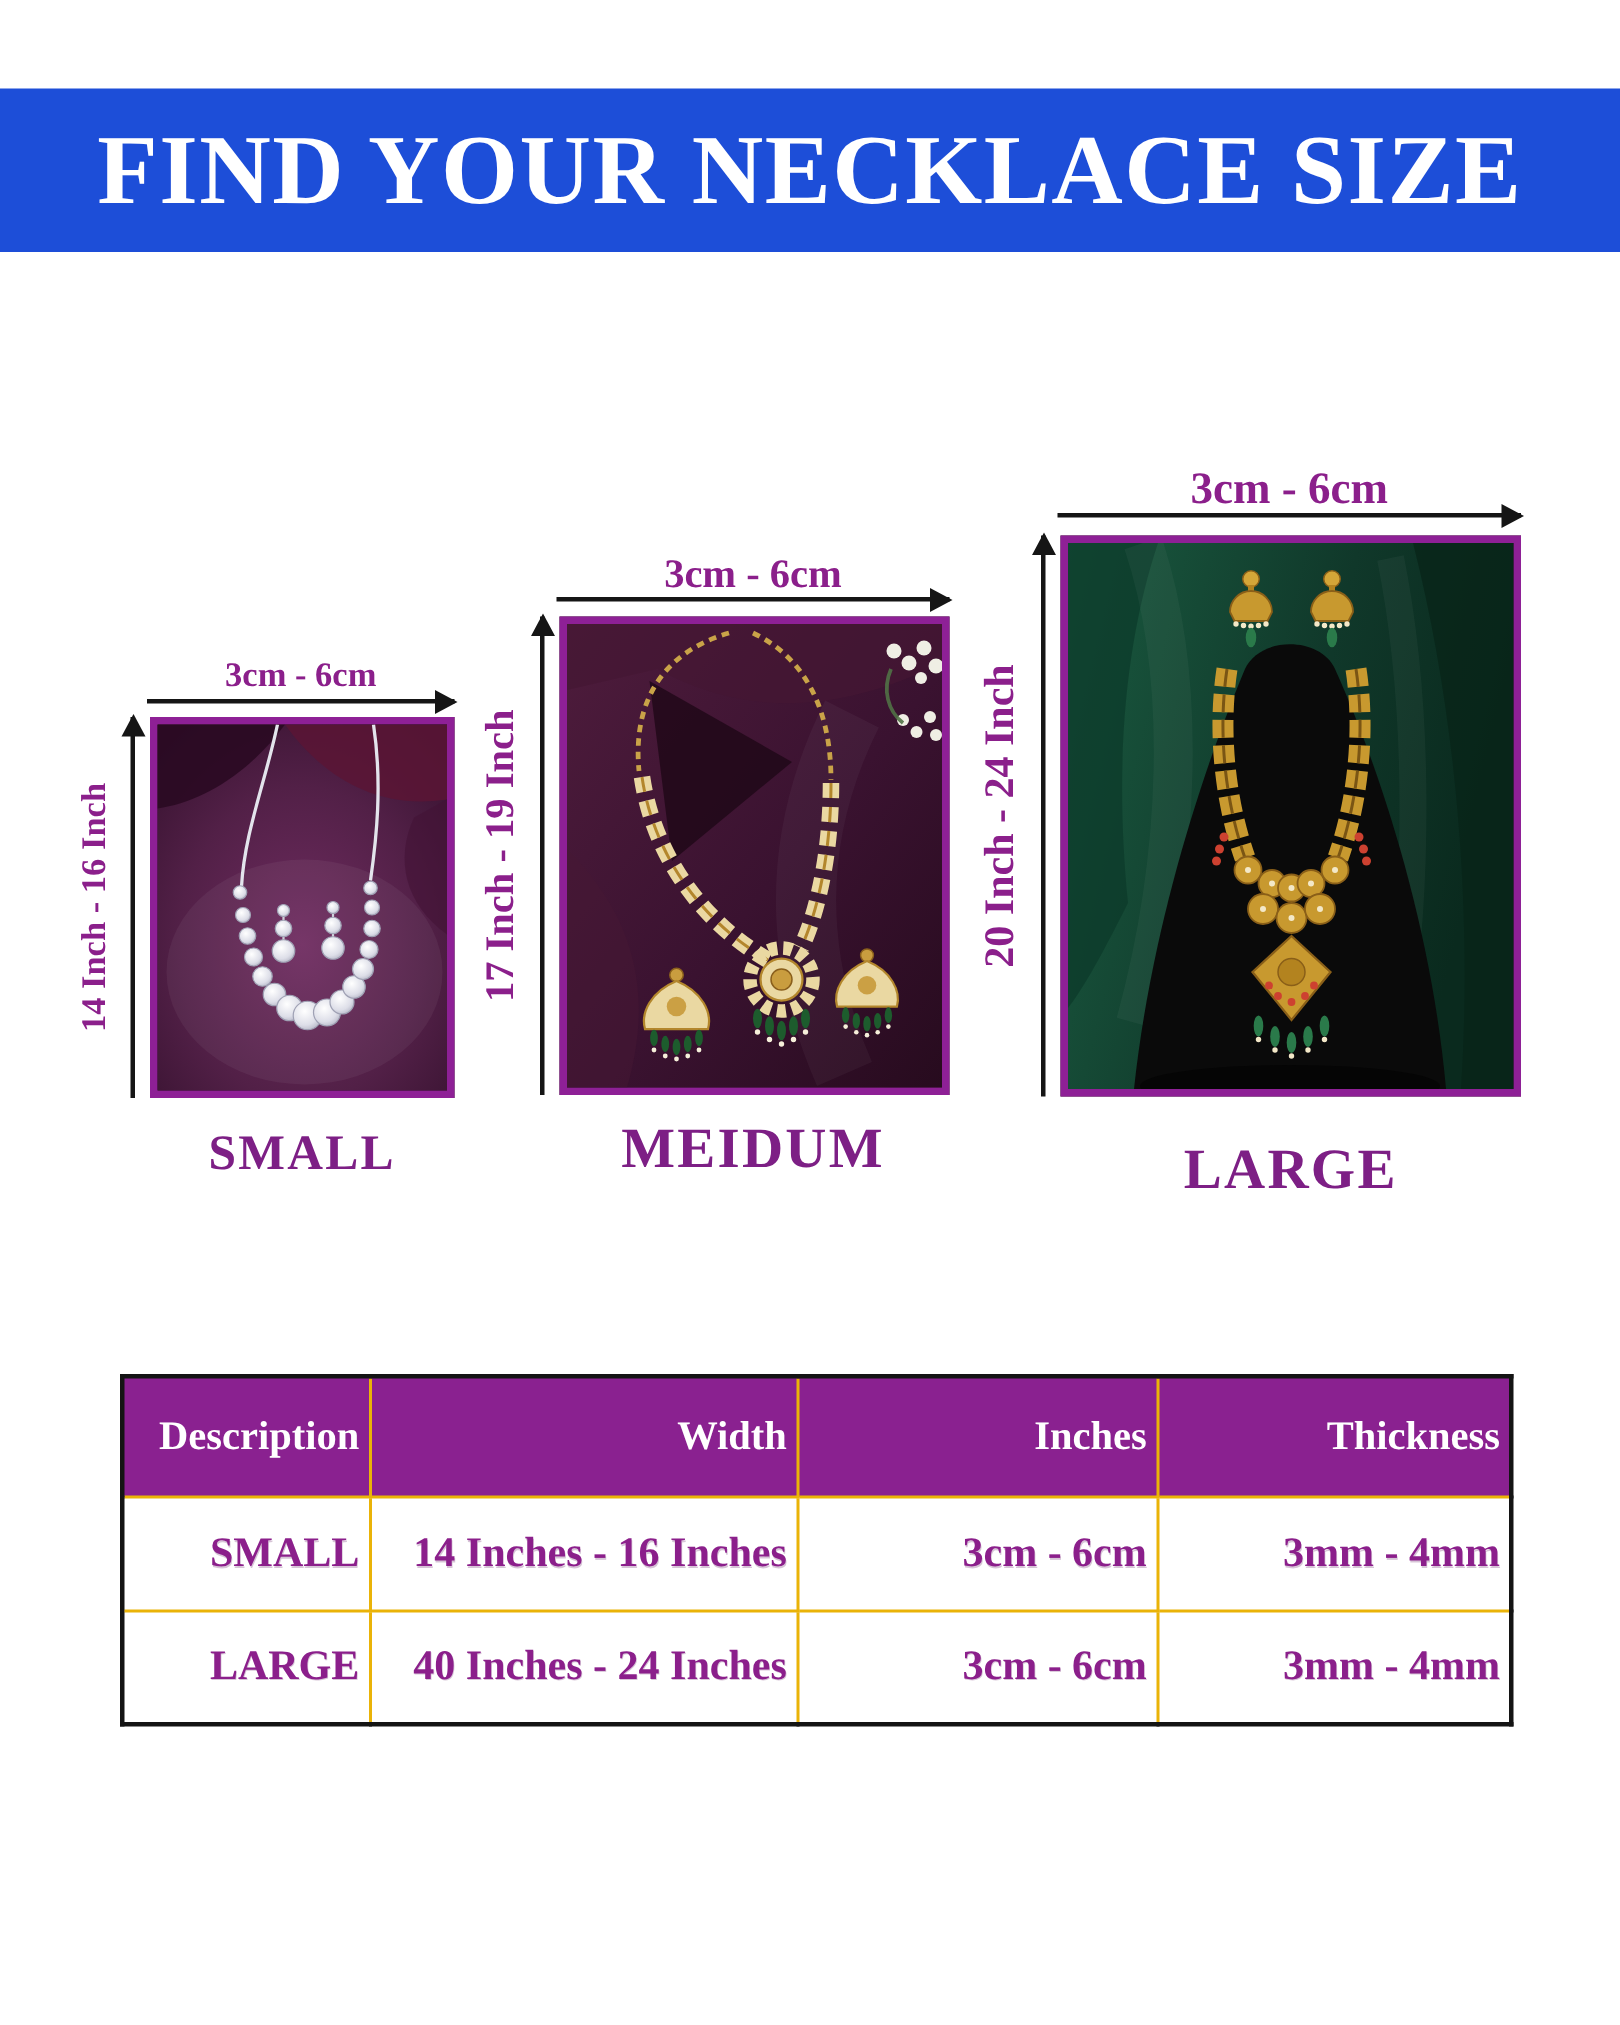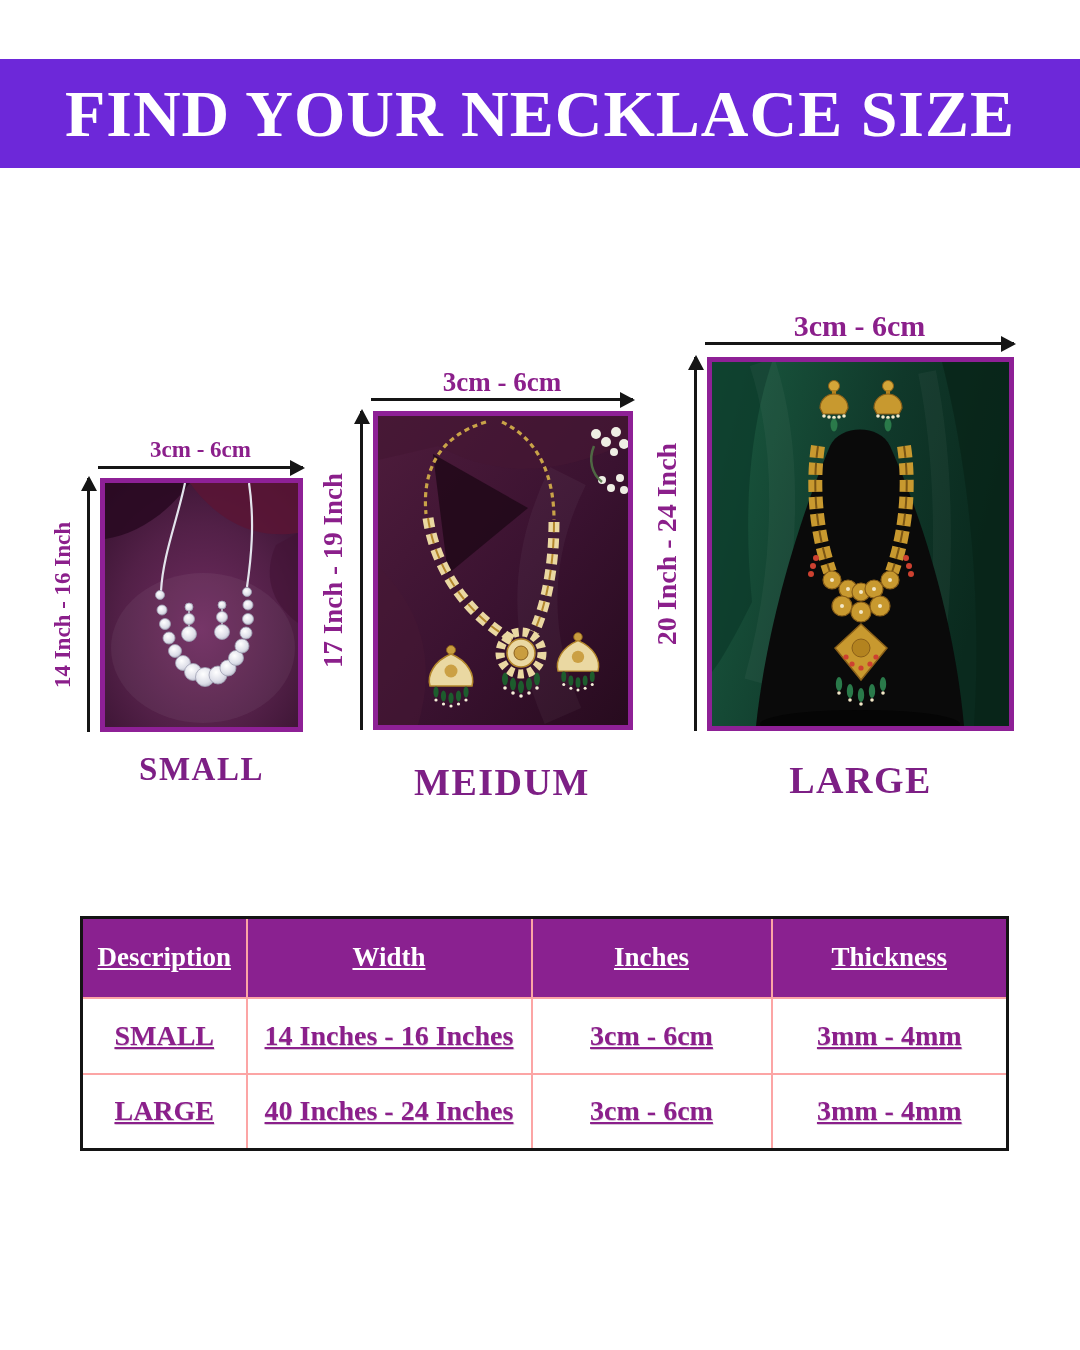--- a/index.html
+++ b/index.html
@@ -5,21 +5,21 @@
   * { box-sizing: border-box; }
   html,body { margin:0; padding:0; background:#ffffff; }
   .canvas {
     position:relative; width:1080px; height:1350px; background:#ffffff;
     font-family:"Liberation Serif","DejaVu Serif",serif; overflow:hidden;
   }
 
   
   .banner {
     position:absolute; left:0; top:59px; width:1080px; height:109px;
-    background:#6d28d9; display:flex; align-items:center; justify-content:center;
+    background:#1d4ed8; display:flex; align-items:center; justify-content:center;
   }
   .banner h1 {
     margin:0; color:#ffffff; font-size:66px; font-weight:bold;
     letter-spacing:1px; white-space:nowrap;
   }
 
   
   .meas {
     position:absolute; color:#8b1f8b; font-weight:bold;
     text-align:center; white-space:nowrap;
@@ -55,36 +55,36 @@
   .s-varrow { left:87px;  top:478px; height:254px; }
   .s-vwrap  { left:40px;  top:478px; width:46px;  height:254px; font-size:23px; }
   .s-photo  { left:100px; top:478px; width:203px; height:254px; }
   .s-name   { left:88px;  top:751px; width:227px; font-size:33px; }
   
   .m-label  { left:371px; top:367px; width:262px; font-size:27px; }
   .m-harrow { left:371px; top:398px; width:262px; }
   .m-varrow { left:360px; top:411px; height:319px; }
   .m-vwrap  { left:310px; top:411px; width:48px;  height:319px; font-size:27px; }
   .m-photo  { left:373px; top:411px; width:260px; height:319px; }
-  .m-name   { left:361px; top:744px; width:282px; font-size:38px;margin-top:16px; }
+  .m-name   { left:361px; top:744px; width:282px; font-size:38px; }
   
   .l-label  { left:705px; top:309px; width:309px; font-size:30px; }
   .l-harrow { left:705px; top:342px; width:309px; }
   .l-varrow { left:694px; top:357px; height:374px; }
   .l-vwrap  { left:642px; top:357px; width:50px;  height:374px; font-size:28px; }
   .l-photo  { left:707px; top:357px; width:307px; height:374px; }
   .l-name   { left:697px; top:758px; width:327px; font-size:38px; }
 
   
   .size-table {
     position:absolute; left:80px; top:916px; border-collapse:collapse;
     table-layout:fixed; border:3px solid #141414;
   }
   .size-table th, .size-table td {
-    border:2px solid #fca5a5; text-align:center; vertical-align:middle; padding:0 6px;text-decoration:underline;
+    border:2px solid #eab308; text-align:right; vertical-align:middle; padding:0 6px;
   }
   .size-table thead th {
     background:#8a2190; color:#ffffff; font-size:27px; font-weight:bold; height:80px;
   }
   .size-table tbody td {
     color:#8b1f8b; font-size:28px; font-weight:bold; height:76px;
     text-shadow:0.5px 1px 0 rgba(90,20,90,0.25);
   }
   .col-desc  { width:165px; }
   .col-h     { width:285px; }

